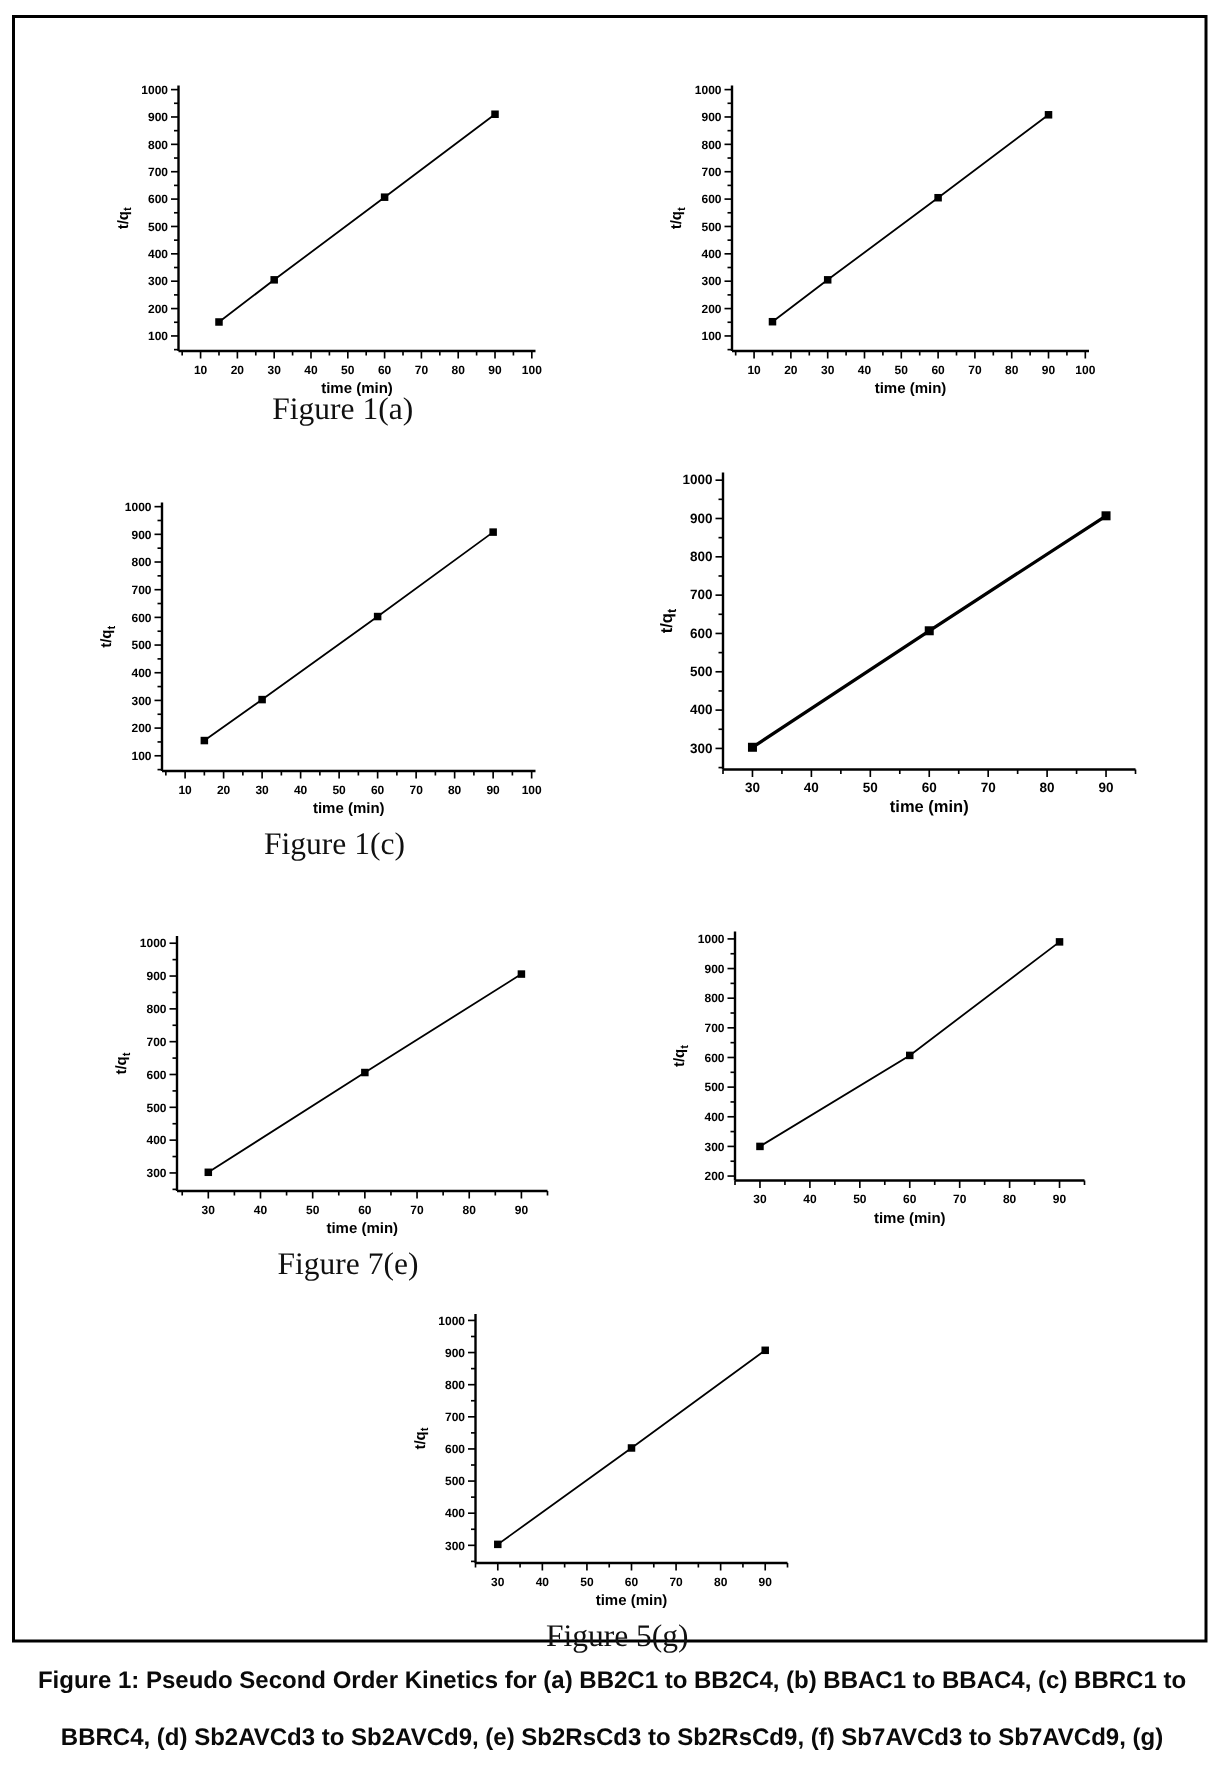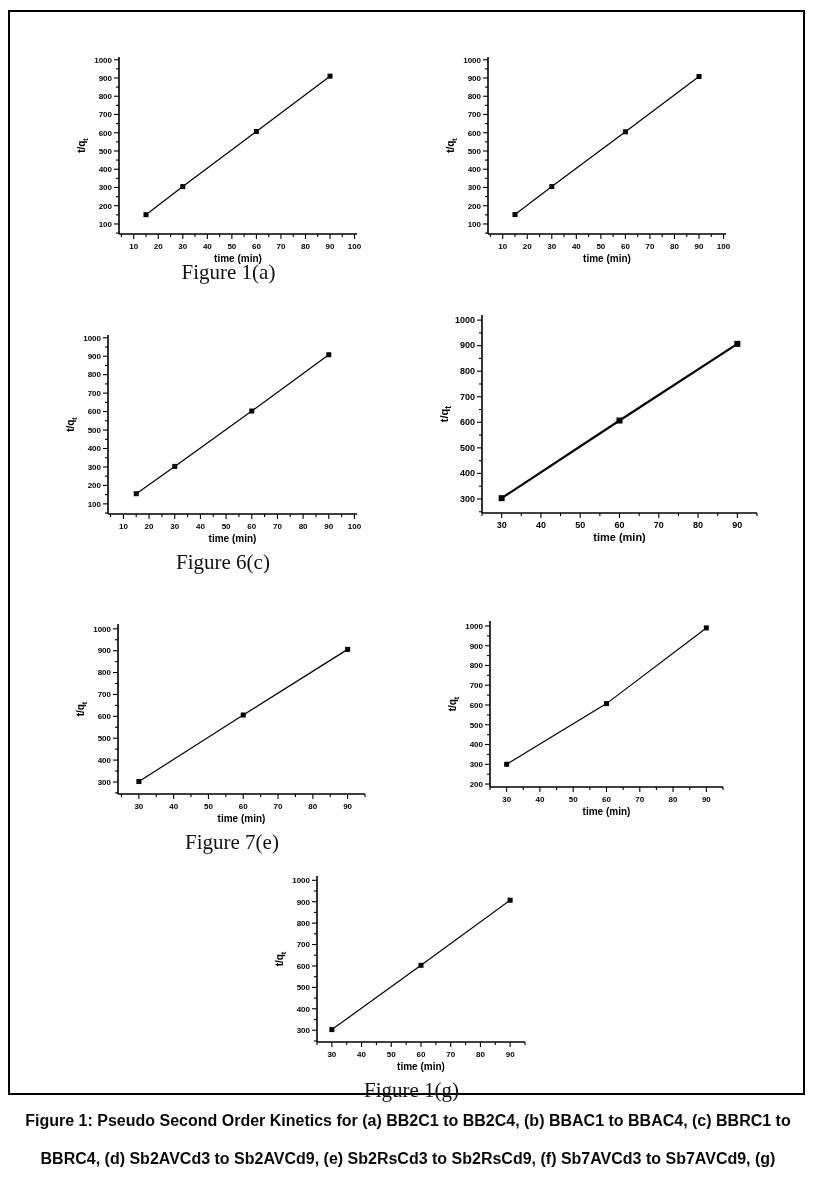--- a/index.html
+++ b/index.html
@@ -273,21 +273,21 @@
           <line x1="257.92783505154637" y1="185" x2="257.92783505154637" y2="188" stroke="#000000" stroke-width="1.1"></line>
           <line x1="283.5979381443299" y1="185" x2="283.5979381443299" y2="188" stroke="#000000" stroke-width="1.1"></line>
           <text x="174.5" y="213" text-anchor="middle" font-size="10" font-weight="bold" fill="#000000">time (min)</text>
           <text x="16" y="95.5" text-anchor="middle" font-size="10" font-weight="bold" fill="#000000" transform="rotate(-90 16 95.5)">t/q<tspan dy="2.5" font-size="7.5">t</tspan></text>
           <polyline points="78.23711340206185,164.70103092783506 116.74226804123711,137.3896907216495 193.75257731958763,82.02886597938145 270.7628865979381,25.745360824742278" fill="none" stroke="#000000" stroke-width="1.2"></polyline>
           <rect x="75.73711340206185" y="162.20103092783506" width="5" height="5" fill="#000000"></rect>
           <rect x="114.24226804123711" y="134.8896907216495" width="5" height="5" fill="#000000"></rect>
           <rect x="191.25257731958763" y="79.52886597938145" width="5" height="5" fill="#000000"></rect>
           <rect x="268.2628865979381" y="23.245360824742278" width="5" height="5" fill="#000000"></rect>
         </svg>
-      <div class="sub-caption">Figure 6(c)</div>
+      <div class="sub-caption">Figure 1(c)</div>
     </div>
 
     <div class="chart-block pos-d">
       <svg width="337" height="236">
           <line x1="50" y1="6" x2="50" y2="204" stroke="#000000" stroke-width="1.6"></line>
           <line x1="50" y1="204" x2="325" y2="204" stroke="#000000" stroke-width="1.6"></line>
           <line x1="45" y1="189.94838709677418" x2="50" y2="189.94838709677418" stroke="#000000" stroke-width="1.1"></line>
           <text x="43" y="192.7483870967742" text-anchor="end" font-size="9" font-weight="bold" fill="#000000">300</text>
           <line x1="45" y1="164.4" x2="50" y2="164.4" stroke="#000000" stroke-width="1.1"></line>
           <text x="43" y="167.20000000000002" text-anchor="end" font-size="9" font-weight="bold" fill="#000000">400</text>
@@ -513,20 +513,20 @@
           <line x1="198.57142857142858" y1="172" x2="198.57142857142858" y2="175" stroke="#000000" stroke-width="1.1"></line>
           <line x1="228.28571428571428" y1="172" x2="228.28571428571428" y2="175" stroke="#000000" stroke-width="1.1"></line>
           <line x1="258" y1="172" x2="258" y2="175" stroke="#000000" stroke-width="1.1"></line>
           <text x="154" y="200" text-anchor="middle" font-size="10" font-weight="bold" fill="#000000">time (min)</text>
           <text x="16" y="89" text-anchor="middle" font-size="10" font-weight="bold" fill="#000000" transform="rotate(-90 16 89)">t/q<tspan dy="2.5" font-size="7.5">t</tspan></text>
           <polyline points="64.85714285714286,159.57677419354837 154,95.31870967741936 243.14285714285714,30.20387096774192" fill="none" stroke="#000000" stroke-width="1.2"></polyline>
           <rect x="62.35714285714286" y="157.07677419354837" width="5" height="5" fill="#000000"></rect>
           <rect x="151.5" y="92.81870967741936" width="5" height="5" fill="#000000"></rect>
           <rect x="240.64285714285714" y="27.70387096774192" width="5" height="5" fill="#000000"></rect>
         </svg>
-      <div class="sub-caption">Figure 1(g)</div>
+      <div class="sub-caption">Figure 5(g)</div>
     </div>
 
   </div>
 
   <div class="main-caption">Figure 1: Pseudo Second Order Kinetics for (a) BB2C1 to BB2C4, (b) BBAC1 to BBAC4, (c) BBRC1 to BBRC4, (d) Sb2AVCd3 to Sb2AVCd9, (e) Sb2RsCd3 to Sb2RsCd9, (f) Sb7AVCd3 to Sb7AVCd9, (g) Sb7RsCd3 to Sb7RsCd9.</div>
 
 </div>
 
 </body></html>

